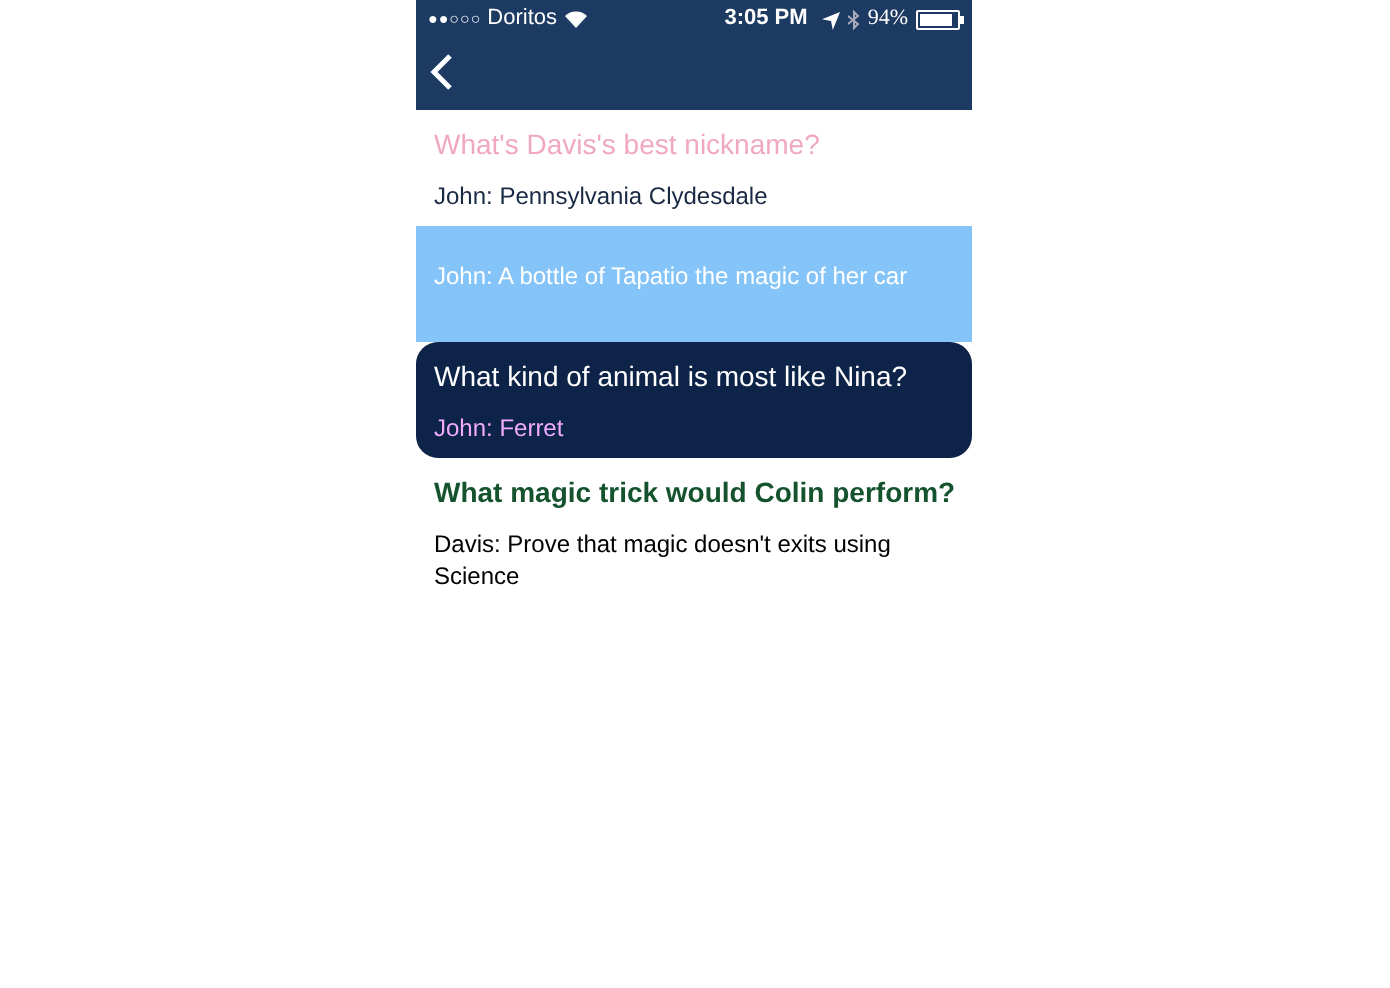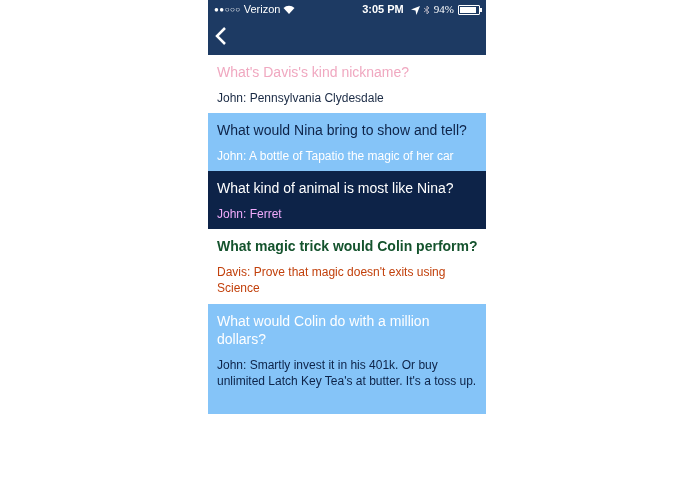--- a/index.html
+++ b/index.html
@@ -23,21 +23,21 @@
   .dark { background:#0d2348; }
 </style>
 </head>
 <body>
 
 <div class="phone">
   <div class="header">
     <div class="status">
       <div class="left">
         <span class="dots">●●○○○</span>
-        <span>Verizon</span>
+        <span>Doritos</span>
         <svg width="12" height="9" viewBox="0 0 12 9">
             <path d="M6 9 L0.5 3 A8 8 0 0 1 11.5 3 Z" fill="#fff"></path>
           </svg>
       </div>
       <span class="time">3:05 PM</span>
       <div class="right">
         <svg width="9" height="9" viewBox="0 0 10 10">
             <path d="M10 0 L0 4 L5 5 L6 10 Z" fill="#fff"></path>
           </svg>
         <svg width="6" height="10" viewBox="0 0 6 10">
@@ -51,33 +51,28 @@
     </div>
     <div class="back">
       <svg width="14" height="20" viewBox="0 0 14 20">
           <path d="M11 2 L3 10 L11 18" stroke="#fff" stroke-width="2.5" fill="none"></path>
         </svg>
     </div>
   </div>
 
   <div id="list">
       <div class="row white" style="height: 58px;">
-        <div class="q" style="color: rgb(240, 168, 192);">What's Davis's kind nickname?</div>
+        <div class="q" style="color: rgb(240, 168, 192);">What's Davis's best nickname?</div>
         <div class="a" style="color: rgb(26, 42, 68);">John: Pennsylvania Clydesdale</div>
       </div>
       <div class="row light" style="height: 58px;">
-        <div class="q" style="color: rgb(13, 35, 72);">What would Nina bring to show and tell?</div>
         <div class="a" style="color: rgb(255, 255, 255);">John: A bottle of Tapatio the magic of her car</div>
       </div>
-      <div class="row dark" style="height: 58px;">
+      <div class="row dark" style="height: 58px; border-radius: 11px;">
         <div class="q" style="color: rgb(255, 255, 255);">What kind of animal is most like Nina?</div>
         <div class="a" style="color: #f0abfc;">John: Ferret</div>
       </div>
       <div class="row white" style="height: 75px;">
         <div class="q" style="color: #14532d; font-weight: bold;">What magic trick would Colin perform?</div>
-        <div class="a" style="color: #c2410c;">Davis: Prove that magic doesn't exits using Science</div>
-      </div>
-      <div class="row light" style="height: 110px;">
-        <div class="q" style="color: rgb(255, 255, 255);">What would Colin do with a million dollars?</div>
-        <div class="a" style="color: rgb(13, 35, 72);">John: Smartly invest it in his 401k. Or buy unlimited Latch Key Tea's at butter. It's a toss up.</div>
+        <div class="a" style="color: #000000;">Davis: Prove that magic doesn't exits using Science</div>
       </div>
     </div>
 </div>
 
 </body></html>

